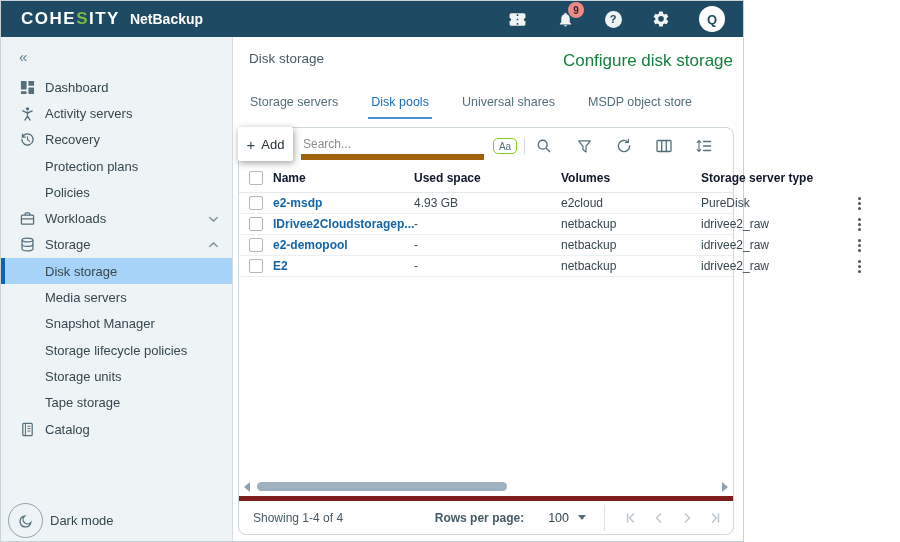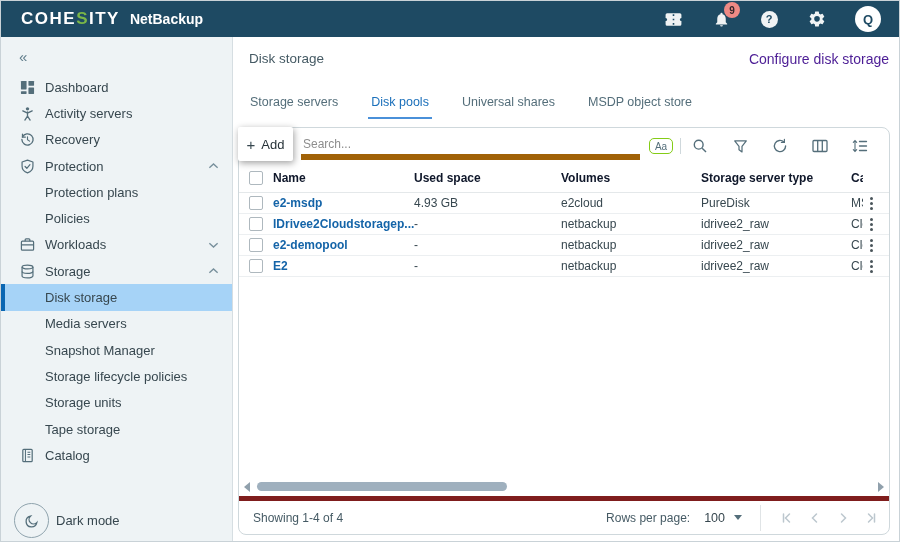--- a/index.html
+++ b/index.html
@@ -1,17 +1,17 @@
 <!DOCTYPE html>
 <html><head>
 <meta charset="utf-8">
 <style>
   * { margin:0; padding:0; box-sizing:border-box; }
   html,body { width:900px; height:542px; font-family:"Liberation Sans",sans-serif; background:#fff; overflow:hidden; }
-  .app { width:900px; height:542px; border:1px solid #c9d2d7; display:flex; flex-direction:column; background:#fff; }
+  .app { width:744px; height:542px; border:1px solid #c9d2d7; display:flex; flex-direction:column; background:#fff; }
 
   
   .topbar { flex:0 0 36px; background:#1e4a63; display:flex; align-items:center; padding:0 12px; }
   .logo { color:#fff; font-size:17px; font-weight:bold; letter-spacing:1.5px; margin-left:8px; white-space:nowrap; }
   .logo .green { color:#7ab648; }
   .product { color:#fff; font-size:14px; font-weight:bold; margin-left:10px; }
   .topbar-right { margin-left:auto; display:flex; align-items:center; gap:28px; margin-right:6px; }
   .tb-icon { width:20px; height:20px; display:flex; align-items:center; justify-content:center; position:relative; cursor:pointer; }
   .badge { position:absolute; top:-7px; right:-9px; background:#ee8a85; color:#33272b; font-size:10px; font-weight:bold;
            width:16px; height:16px; border-radius:50%; display:flex; align-items:center; justify-content:center; }
@@ -24,29 +24,29 @@
   .body { flex:1; display:flex; min-height:0; }
 
   
   .sidebar { width:232px; flex:0 0 232px; background:#eef3f5; border-right:1px solid #d6dee2; position:relative; }
   .collapse { color:#607d8b; font-size:15px; padding:11px 0 9px 18px; cursor:pointer; width:40px; }
   .nav-item { height:26.3px; display:flex; align-items:center; padding-left:18px; font-size:13px; color:#37474f; cursor:pointer; }
   .nav-item .nicon { width:17px; height:17px; margin-right:9px; display:flex; align-items:center; justify-content:center; flex:0 0 17px; }
   .nav-item.sub { padding-left:44px; }
   .nav-item.selected { background:#a6d3f7; border-left:4px solid #0a66b2; padding-left:40px; }
   .chev { margin-left:auto; margin-right:13px; display:flex; }
-  .darkmode { position:absolute; bottom:3px; left:13px; display:flex; align-items:center; cursor:pointer; }
+  .darkmode { position:absolute; bottom:3px; left:7px; display:flex; align-items:center; cursor:pointer; }
   .dm-circle { width:35px; height:35px; border:1px solid #8fa3ad; border-radius:50%; display:flex; align-items:center; justify-content:center; }
   .dm-label { font-size:13px; color:#37474f; margin-left:7px; }
 
   
   .content { flex:1; display:flex; flex-direction:column; min-width:0; background:#fff; }
   .page-head { display:flex; align-items:flex-start; padding:14px 10px 0 16px; height:31px; }
   .page-title { font-size:13.5px; color:#455a64; }
-  .configure-link { margin-left:auto; color:#4c1d95; font-size:14px; cursor:pointer; text-decoration:none; }
+  .configure-link { margin-left:auto; color:#15803d; font-size:17px; cursor:pointer; text-decoration:none; }
   .tabs { display:flex; gap:27px; margin:27px 0 0 14px; }
   .tab { font-size:12.5px; color:#546e7a; padding:0 3px 8px; border-bottom:2px solid transparent; cursor:pointer; white-space:nowrap; }
   .tab.active { color:#1a6fba; border-bottom-color:#4a90d9; }
 
   
   .card { flex:1; margin:8px 9px 6px 5px; border:1px solid #cfd8dc; border-radius:8px; position:relative;
           display:flex; flex-direction:column; min-height:0; background:#fff; }
   .add-btn { position:absolute; top:-1px; left:-1px; width:55px; height:34px; background:#fff; z-index:3; border-radius:2px;
              box-shadow:1px 2px 7px rgba(0,0,0,.38); display:flex; align-items:center; justify-content:center; gap:6px;
              font-size:13px; color:#263238; cursor:pointer; }
@@ -75,21 +75,21 @@
 
   .hscroll { flex:0 0 14px; position:relative; margin:0 5px 2px 5px; }
   .hs-thumb { position:absolute; left:13px; top:2px; width:250px; height:9px; border-radius:5px; background:#9fb0be; cursor:pointer; }
   .hs-arrow { position:absolute; top:2px; width:0; height:0; border-top:5px solid transparent; border-bottom:5px solid transparent; cursor:pointer; }
   .hs-left { left:0; border-right:6px solid #90a0ac; }
   .hs-right { right:0; border-left:6px solid #90a0ac; }
 
   .tfoot { flex:0 0 38px; border-top:5px solid #7f1d1d; display:flex; align-items:center; padding:0 4px 0 14px; }
   .showing { font-size:12px; color:#455a64; }
   .foot-right { margin-left:auto; display:flex; align-items:center; }
-  .rpp-label { font-size:12px; color:#455a64; margin-right:14px; }
+  .rpp-label { font-size:12px; color:#455a64; margin-right:24px;font-weight:bold; }
   .rpp-select { display:flex; align-items:center; gap:9px; font-size:12.5px; color:#37474f; cursor:pointer; }
   .caret { width:0; height:0; border-left:4px solid transparent; border-right:4px solid transparent; border-top:5px solid #546e7a; }
   .foot-div { width:1px; height:26px; background:#e0e4e6; margin:0 12px 0 18px; }
   .pg-btn { width:28px; height:28px; display:flex; align-items:center; justify-content:center; cursor:default; }
 </style>
 </head>
 <body>
 
 <div class="app">
 
@@ -148,34 +148,20 @@
         </div>
         <div class="nav-item">
           <span class="nicon">
               <svg width="15" height="15" viewBox="0 0 16 16" fill="none" stroke="#546e7a" stroke-width="1.4" stroke-linecap="round">
                 <path d="M2.6 5.3A6 6 0 1 1 2 8"></path>
                 <path d="M2.6 2.2v3.2h3.2" stroke-width="1.2"></path>
                 <path d="M8 5v3.2l2.2 1.5" stroke-width="1.2"></path>
               </svg>
             </span>
           <span>Recovery</span>
-        </div>
-        <div class="nav-item">
-          <span class="nicon">
-              <svg width="15" height="15" viewBox="0 0 16 16" fill="none" stroke="#546e7a" stroke-width="1.3" stroke-linecap="round" stroke-linejoin="round">
-                <path d="M8 1.2L13.8 3.2v4.6c0 3.6-2.6 5.9-5.8 7-3.2-1.1-5.8-3.4-5.8-7V3.2z"></path>
-                <path d="M5.4 8l1.9 1.9 3.3-3.8"></path>
-              </svg>
-            </span>
-          <span>Protection</span>
-          <span class="chev">
-              <svg width="11" height="8" viewBox="0 0 12 8" fill="none" stroke="#78909c" stroke-width="1.5">
-                <polyline points="1.5,6 6,1.8 10.5,6"></polyline>
-              </svg>
-            </span>
         </div>
         <div class="nav-item sub">
           <span>Protection plans</span>
         </div>
         <div class="nav-item sub">
           <span>Policies</span>
         </div>
         <div class="nav-item">
           <span class="nicon">
               <svg width="15" height="15" viewBox="0 0 16 16" fill="none" stroke="#546e7a" stroke-width="1.3">

